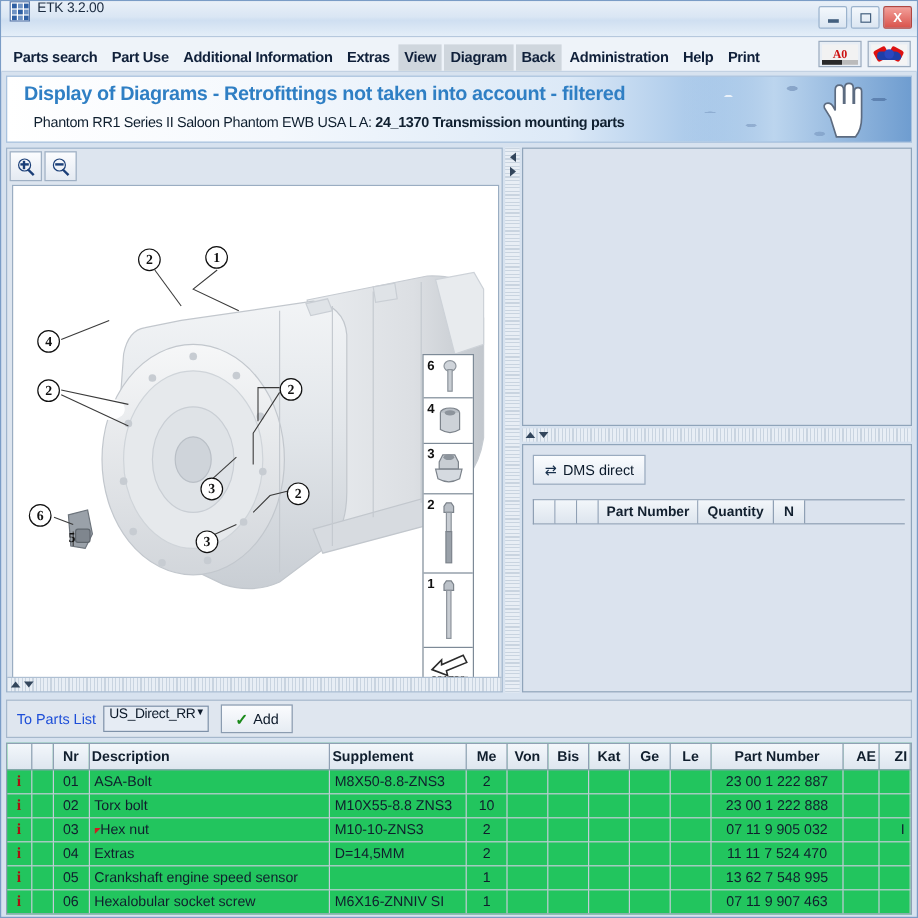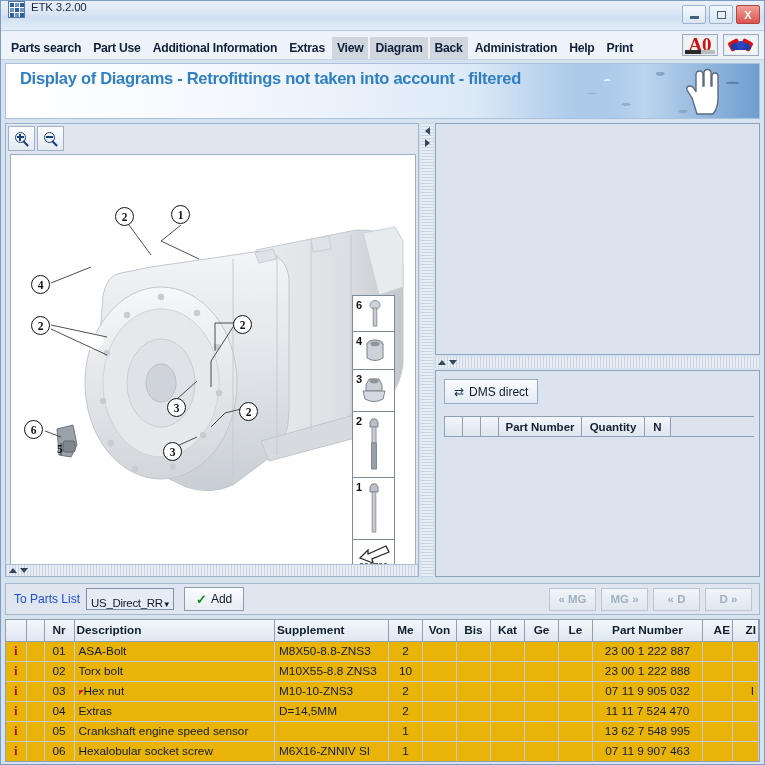--- a/index.html
+++ b/index.html
@@ -73,21 +73,21 @@
     position: absolute; right: 5px; top: 3px; display: flex; gap: 5px;
   }
   .tb-btn {
     width: 36px; height: 22px; border: 1px solid #9aabbf;
     background: #e8eef5; display: flex; align-items: center; justify-content: center;
     overflow: hidden; position: relative;
   }
   .ico-a0 {
     width: 30px; height: 17px; background: #f2f2f2; position: relative;
     display: flex; align-items: center; justify-content: center;
-    font-size: 19px; font-weight: bold; color: #cc1111; font-family: "Liberation Serif", serif;
+    font-size: 10px; font-weight: bold; color: #cc1111; font-family: "Liberation Serif", serif;
     letter-spacing: 0px;
   }
   .ico-a0::after {
     content: ""; position: absolute; left: 0; bottom: 0; width: 100%; height: 4px;
     background: linear-gradient(to right,#2a2a2a 55%, #bbb 55%);
   }
   .ico-car {
     width: 30px; height: 17px; background: #f4f4f4; position: relative;
   }
   .ico-car .body { position:absolute; left:5px; top:6px; width:20px; height:7px; background:#1f3ea8; border-radius:3px 5px 2px 2px; }
@@ -240,42 +240,42 @@
 
   
   .plbar {
     position: absolute; left: 4px; top: 582px; width: 755px; height: 32px;
     background: #dfe6ef; border: 1px solid #a6b8cc;
     display: flex; align-items: center; padding-left: 8px;
   }
   .plbar-label { font-size: 12px; color: #1d4ed8; margin-right: 6px; }
   .combo {
     width: 88px; height: 22px; border: 1px solid #7e91a8;
-    background: #e6ecf4; display: flex; align-items: flex-end;
+    background: #e6ecf4; display: flex; align-items: flex-start;
     padding: 0 4px; font-size: 11.5px; color: #0d1a2a; justify-content: space-between;
   }
   .combo .cv { letter-spacing: -0.3px; }
   .add-btn {
     margin-left: 10px; height: 24px; padding: 0 11px;
     border: 1px solid #8b9cb0; background: linear-gradient(to bottom,#fbfcfe,#e6ecf3);
     display: flex; align-items: center; gap: 4px; font-size: 12px; color: #0d1a2a;
   }
   .chk { color: #1a8a1a; font-weight: bold; font-size: 13px; }
   .nav-btns { position: absolute; right: 7px; display: flex; gap: 5px; }
   .nav-btn {
     width: 47px; height: 23px; border: 1px solid #b9c6d4;
     background: linear-gradient(to bottom,#f0f4f9,#e0e7ef);
     display: flex; align-items: center; justify-content: center;
     font-size: 11.5px; font-weight: bold; color: #9fb0c0;
   }
 
   
   .ptable {
     position: absolute; left: 4px; top: 618px; width: 755px; height: 143px;
-    border: 1px solid #8fa0b4; background: #eab308; overflow: hidden;
+    border: 1px solid #8fa0b4; background: #22c55e; overflow: hidden;
   }
   .ptable table { border-collapse: collapse; width: 100%; }
   .ptable th {
     background: linear-gradient(to bottom,#f3f7fb,#dee6ef);
     border-right: 1px solid #8fa0b4; border-bottom: 1px solid #8fa0b4;
     font-size: 11.8px; font-weight: bold; color: #101e2d; height: 21px;
     padding: 0 2px;
   }
   .ptable td {
     border-right: 1px solid #c3ccd8; border-bottom: 1px solid #c3ccd8;
@@ -354,20 +354,21 @@
       </div>
     </div>
   </div>
 
   <div class="banner">
     <div class="banner-art"></div>
     <svg class="banner-hand" viewBox="0 0 40 48">
       <path d="M14 46 L9 30 L4 22 Q3 18 7 18 Q10 18 12 22 L13 24 L13 7 Q13 3 16.5 3 Q20 3 20 7 L20 18 L21 18 L21 5 Q21 1.5 24.5 1.5 Q28 1.5 28 5 L28 18 L29 18 L29 8 Q29 5 32 5 Q35 5 35 8 L35 30 Q35 40 30 46 Z" fill="#ffffff" stroke="#5c6b80" stroke-width="1.4"></path>
     </svg>
     <div class="banner-title">Display of Diagrams - Retrofittings not taken into account - filtered</div>
+    <div class="banner-sub"><span>Phantom RR1 Series II Saloon Phantom EWB USA  L A:</span> <b>24_1370 Transmission mounting parts</b></div>
   </div>
 
   <div class="work">
 
     <div class="left-pane">
       <div class="zoom-bar">
         <div class="zoom-btn">
           <span class="mag">
             <span class="lens"></span>
               <span class="pl-v"></span>
@@ -562,26 +563,20 @@
 
   <div class="plbar">
     <span class="plbar-label">To Parts List</span>
     <div class="combo">
       <span class="cv">US_Direct_RR</span>
       <span style="font-size:8px;">▼</span>
     </div>
     <div class="add-btn">
       <span class="chk">✓</span>
       <span>Add</span>
-    </div>
-    <div class="nav-btns">
-      <div class="nav-btn">« MG</div>
-      <div class="nav-btn">MG »</div>
-      <div class="nav-btn">« D</div>
-      <div class="nav-btn">D »</div>
     </div>
   </div>
 
   <div class="ptable">
     <table>
       <thead>
         <tr>
           <th class="c-i"></th>
           <th class="c-b"></th>
           <th class="c-nr">Nr</th>

